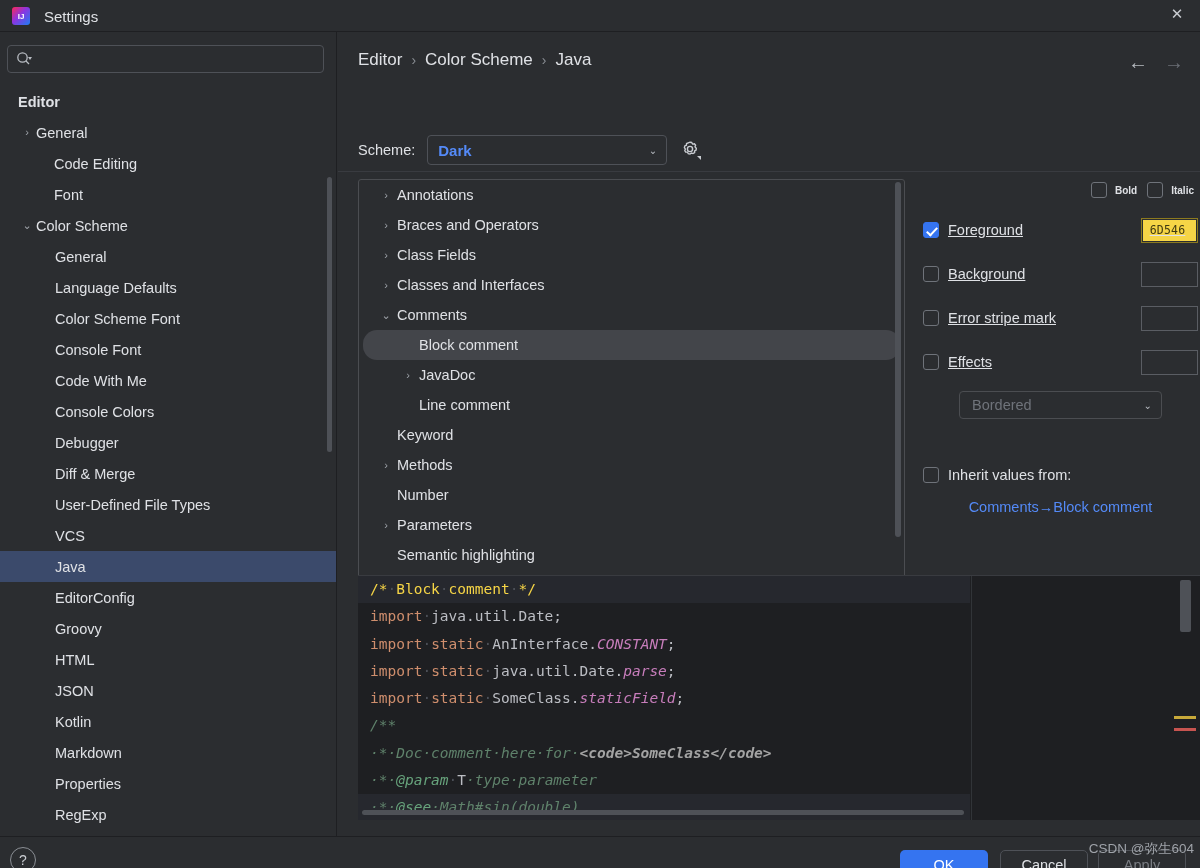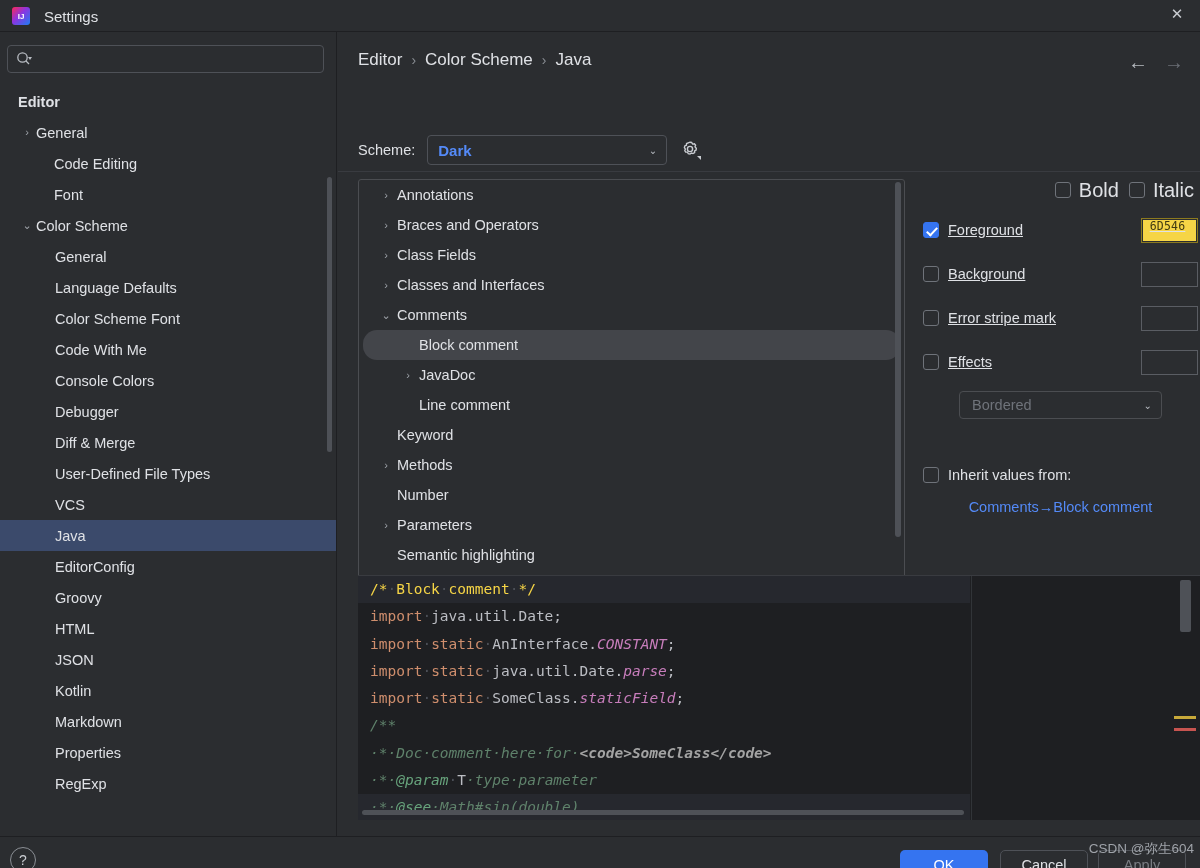--- a/index.html
+++ b/index.html
@@ -158,29 +158,29 @@
   .chk.checked::after {
     content: ""; position: absolute; left: 5px; top: 1.5px;
     width: 4px; height: 9px; border: solid #fff;
     border-width: 0 2px 2px 0; transform: rotate(43deg);
   }
   .bold-italic-row {
     display: flex; align-items: center; justify-content: flex-end;
     gap: 10px; height: 22px; padding-right: 4px;
   }
   .bi-item { display: flex; align-items: center; gap: 8px; }
-  .bi-item .lbl { font-size: 20px; color: #dfe1e5; }
+  .bi-item .lbl { font-size: 10px; color: #dfe1e5; font-weight: bold; }
   .attr-row {
     display: flex; align-items: center; height: 30px; margin-top: 14px; text-decoration: underline;
   }
   .attr-row .lbl { font-size: 14.5px; color: #dfe1e5; margin-left: 9px; }
   .swatch {
     width: 57px; height: 25px; margin-left: auto;
     border: 1px solid #5a5d63; background: #2b2d30;
-    display: flex; justify-content: center;
+    display: flex; align-items: center; justify-content: center;
     font-family: "DejaVu Sans Mono", monospace; font-size: 11.5px;
     overflow: hidden; color: #2b2d30;
   }
   .swatch.filled {
     border: 1px solid #8c7a1f;
     box-shadow: inset 0 0 0 1px #2b2d30;
   }
   .swatch .hexval {
     white-space: nowrap; color: #403a12; letter-spacing: .2px;
     transform: translateX(-2px);
@@ -310,20 +310,23 @@
           <span class="tlabel">Color Scheme</span>
         </div>
         <div class="tree-row lvl2 noarrow">
           <span class="tlabel">General</span>
         </div>
         <div class="tree-row lvl2 noarrow">
           <span class="tlabel">Language Defaults</span>
         </div>
         <div class="tree-row lvl2 noarrow">
           <span class="tlabel">Color Scheme Font</span>
+        </div>
+        <div class="tree-row lvl2 noarrow">
+          <span class="tlabel">Console Font</span>
         </div>
         <div class="tree-row lvl2 noarrow">
           <span class="tlabel">Code With Me</span>
         </div>
         <div class="tree-row lvl2 noarrow">
           <span class="tlabel">Console Colors</span>
         </div>
         <div class="tree-row lvl2 noarrow">
           <span class="tlabel">Debugger</span>
         </div>

